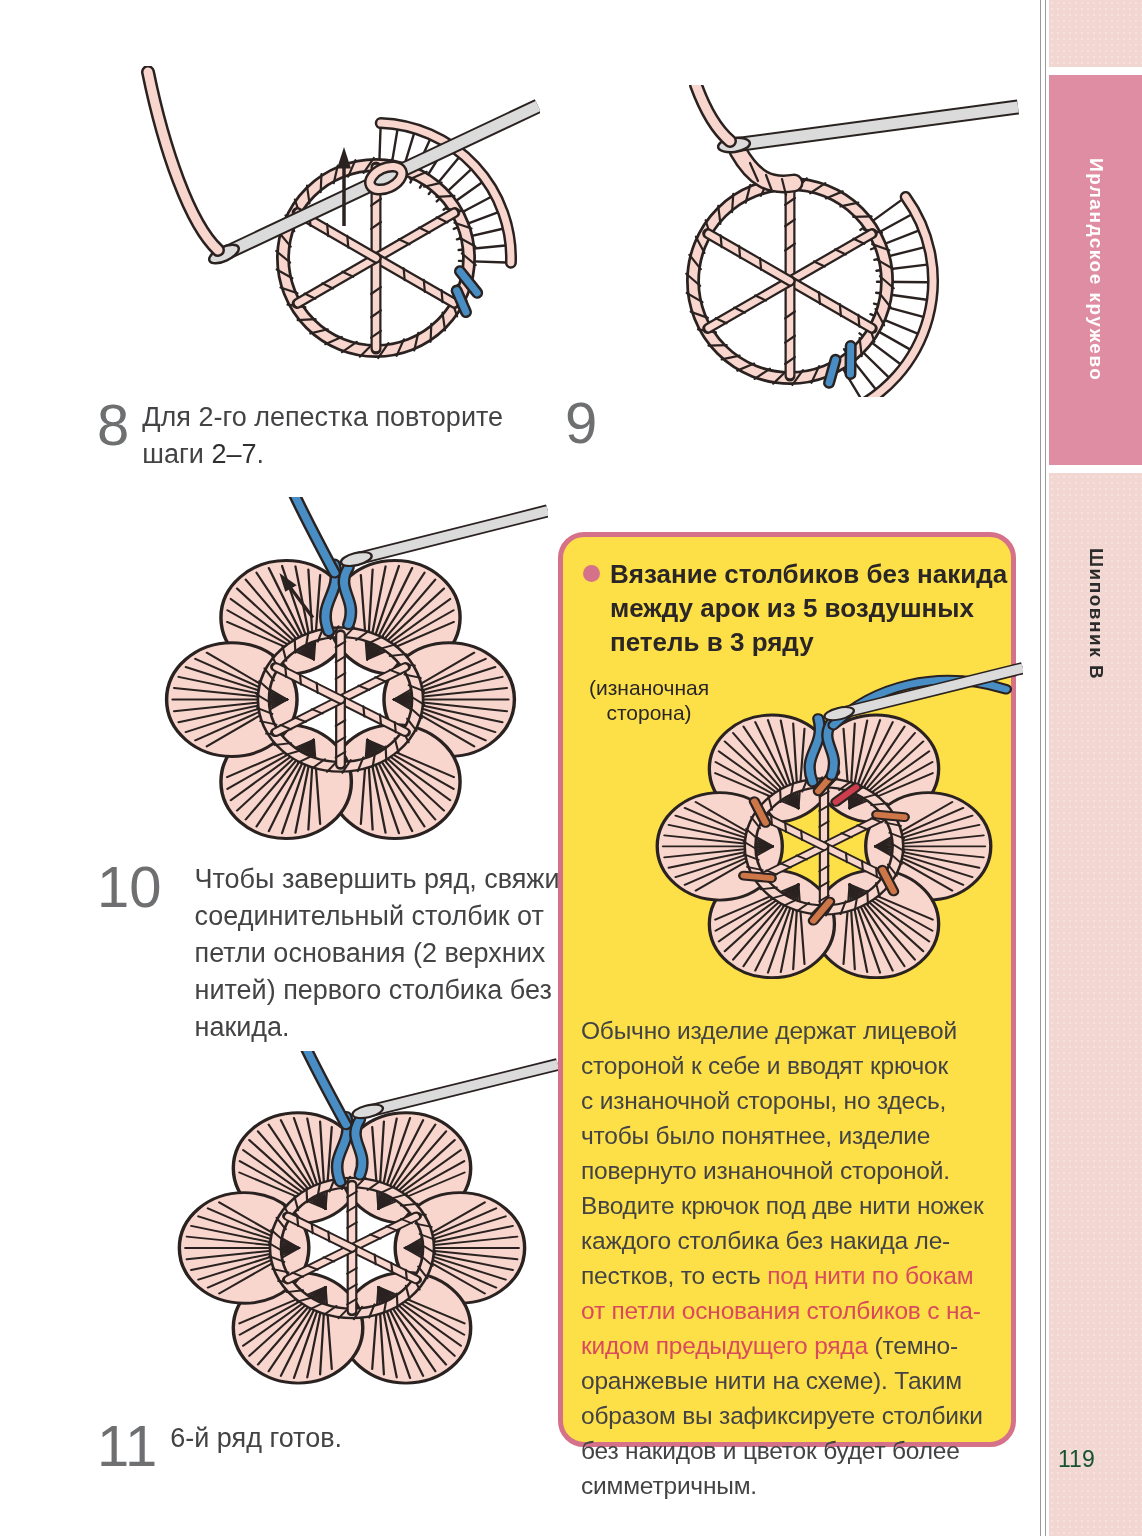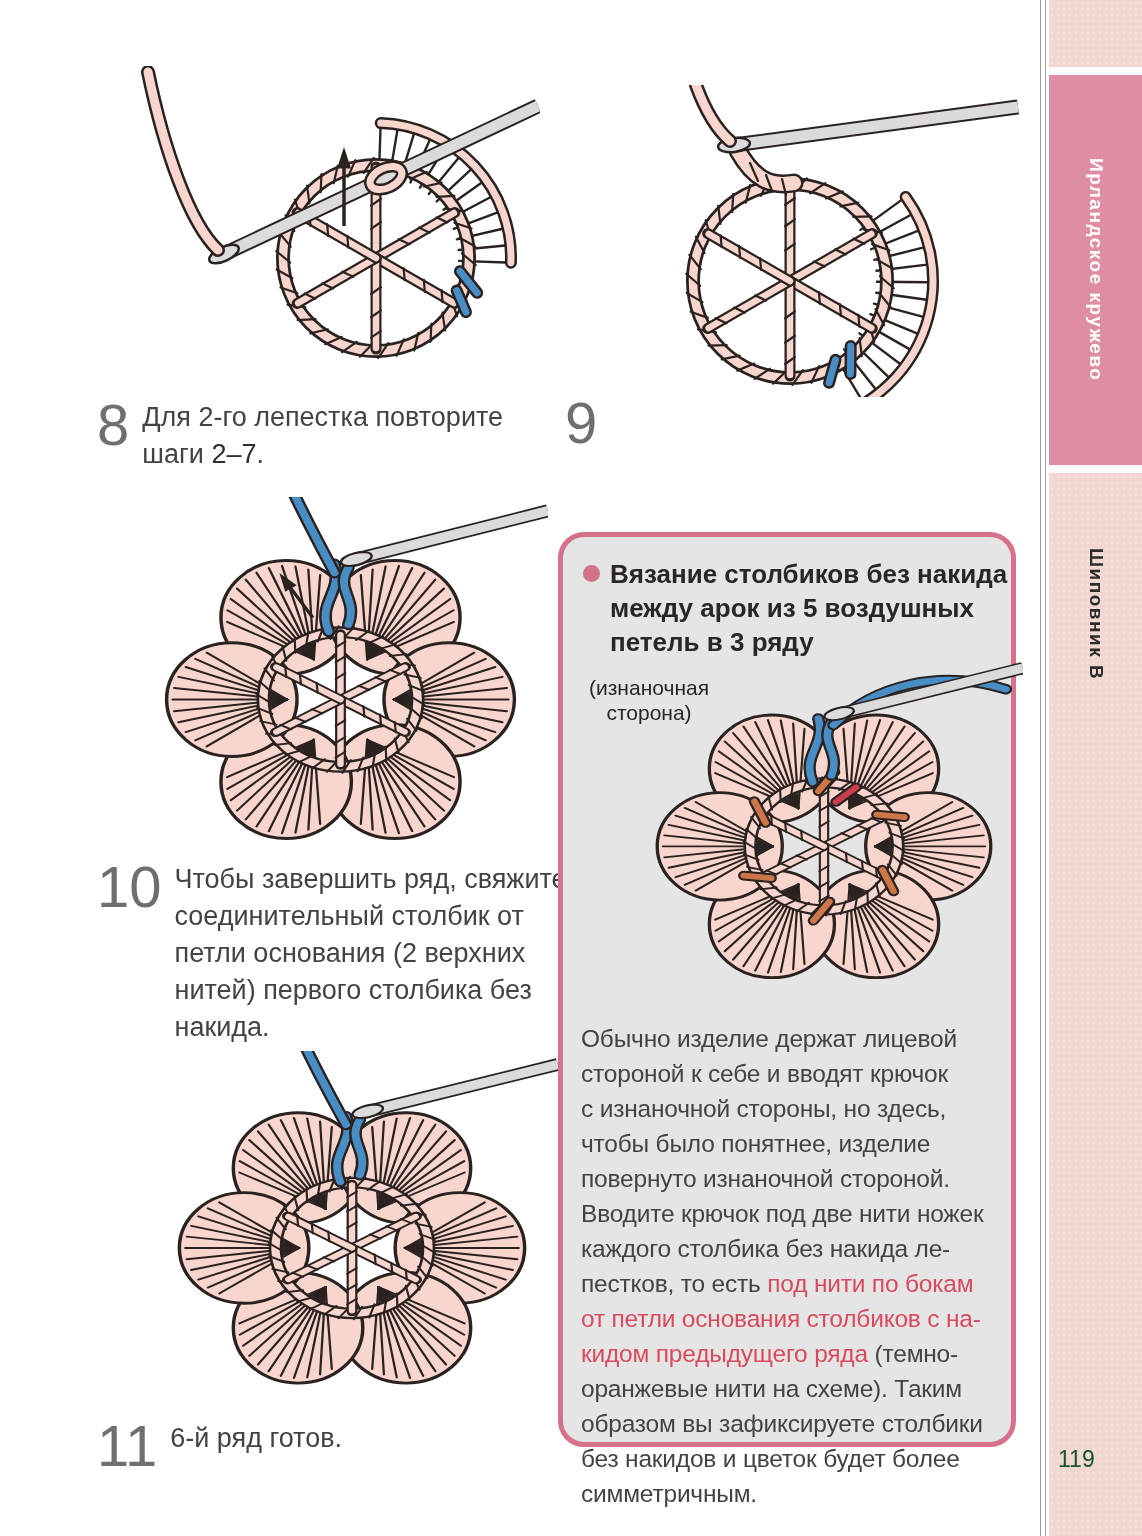--- a/index.html
+++ b/index.html
@@ -11,30 +11,30 @@
   .step-num{font-size:58px;line-height:54px;color:#6e6f71;flex:none;}
   .step-text{font-size:27px;line-height:37px;color:#434345;margin-left:13px;margin-top:1px;white-space:pre;}
   .step-text b{font-weight:normal;color:#2f2f31;}
 
   
   .ill{position:absolute;}
   .ill svg{display:block;width:100%;height:100%;}
 
   
   #infobox{position:absolute;left:558px;top:532px;width:458px;height:915px;
-           background:#e5e5e5;border:5px solid #d6718a;border-radius:26px;box-sizing:border-box;
+           background:#fde047;border:5px solid #d6718a;border-radius:26px;box-sizing:border-box;
            padding:20px 0 0 18px;}
   .ib-title{display:flex;align-items:flex-start;}
   .bullet{width:17px;height:17px;border-radius:50%;background:#d6718a;margin:8px 10px 0 2px;flex:none;}
   .ib-title-text{font-weight:bold;font-size:26px;line-height:34px;color:#2a2627;white-space:pre;}
   .ib-diagram{position:relative;height:350px;}
   .diagram-label{position:absolute;left:8px;top:16px;font-size:21px;line-height:25px;font-weight:normal;
                  color:#2a2627;white-space:pre;text-align:center;}
   .ib-svg{position:absolute;left:44px;top:-4px;width:398px;height:342px;}
-  .ib-body{font-size:24.5px;line-height:35px;color:#434345;white-space:pre;margin-top:12px;letter-spacing:-0.2px;}
+  .ib-body{font-size:24.5px;line-height:35px;color:#434345;white-space:pre;margin-top:4px;letter-spacing:-0.2px;}
   .red{color:#d94a5c;}
 
   
   .sidebar-rule{position:absolute;left:1040px;top:0;width:6px;height:1536px;
                 border-left:1.5px solid #9a9a9a;border-right:1.5px solid #9a9a9a;box-sizing:border-box;}
   .sidebar-strip{position:absolute;left:1049px;top:0;width:93px;height:1536px;background:#f2d6d1;
                  background-image:radial-gradient(rgba(255,255,255,.28) 1px,transparent 1.6px);
                  background-size:6px 6px;}
   .sidebar-dark{position:absolute;left:1049px;top:67px;width:93px;height:406px;background:#df8da2;
                 border-top:8px solid #ffffff;border-bottom:8px solid #ffffff;box-sizing:border-box;
@@ -596,21 +596,21 @@
 </div>
 
 <div class="step" style="left:97px;top:398px;">
   <div class="step-num">8</div>
   <div class="step-text"><span>Для 2-го лепестка повторите
 шаги </span><b>2–7</b><span>.</span></div>
 </div>
 <div class="step" style="left:565px;top:396px;">
   <div class="step-num">9</div>
 </div>
-<div class="step" style="left:97px;top:860px;">
+<div class="step" style="left:97px;top:860px;gap:20px;">
   <div class="step-num">10</div>
   <div class="step-text">Чтобы завершить ряд, свяжите
 соединительный столбик от
 петли основания (2 верхних
 нитей) первого столбика без
 накида.</div>
 </div>
 <div class="step" style="left:97px;top:1394px;margin-top:25px;">
   <div class="step-num">11</div>
   <div class="step-text">6-й ряд готов.</div>

